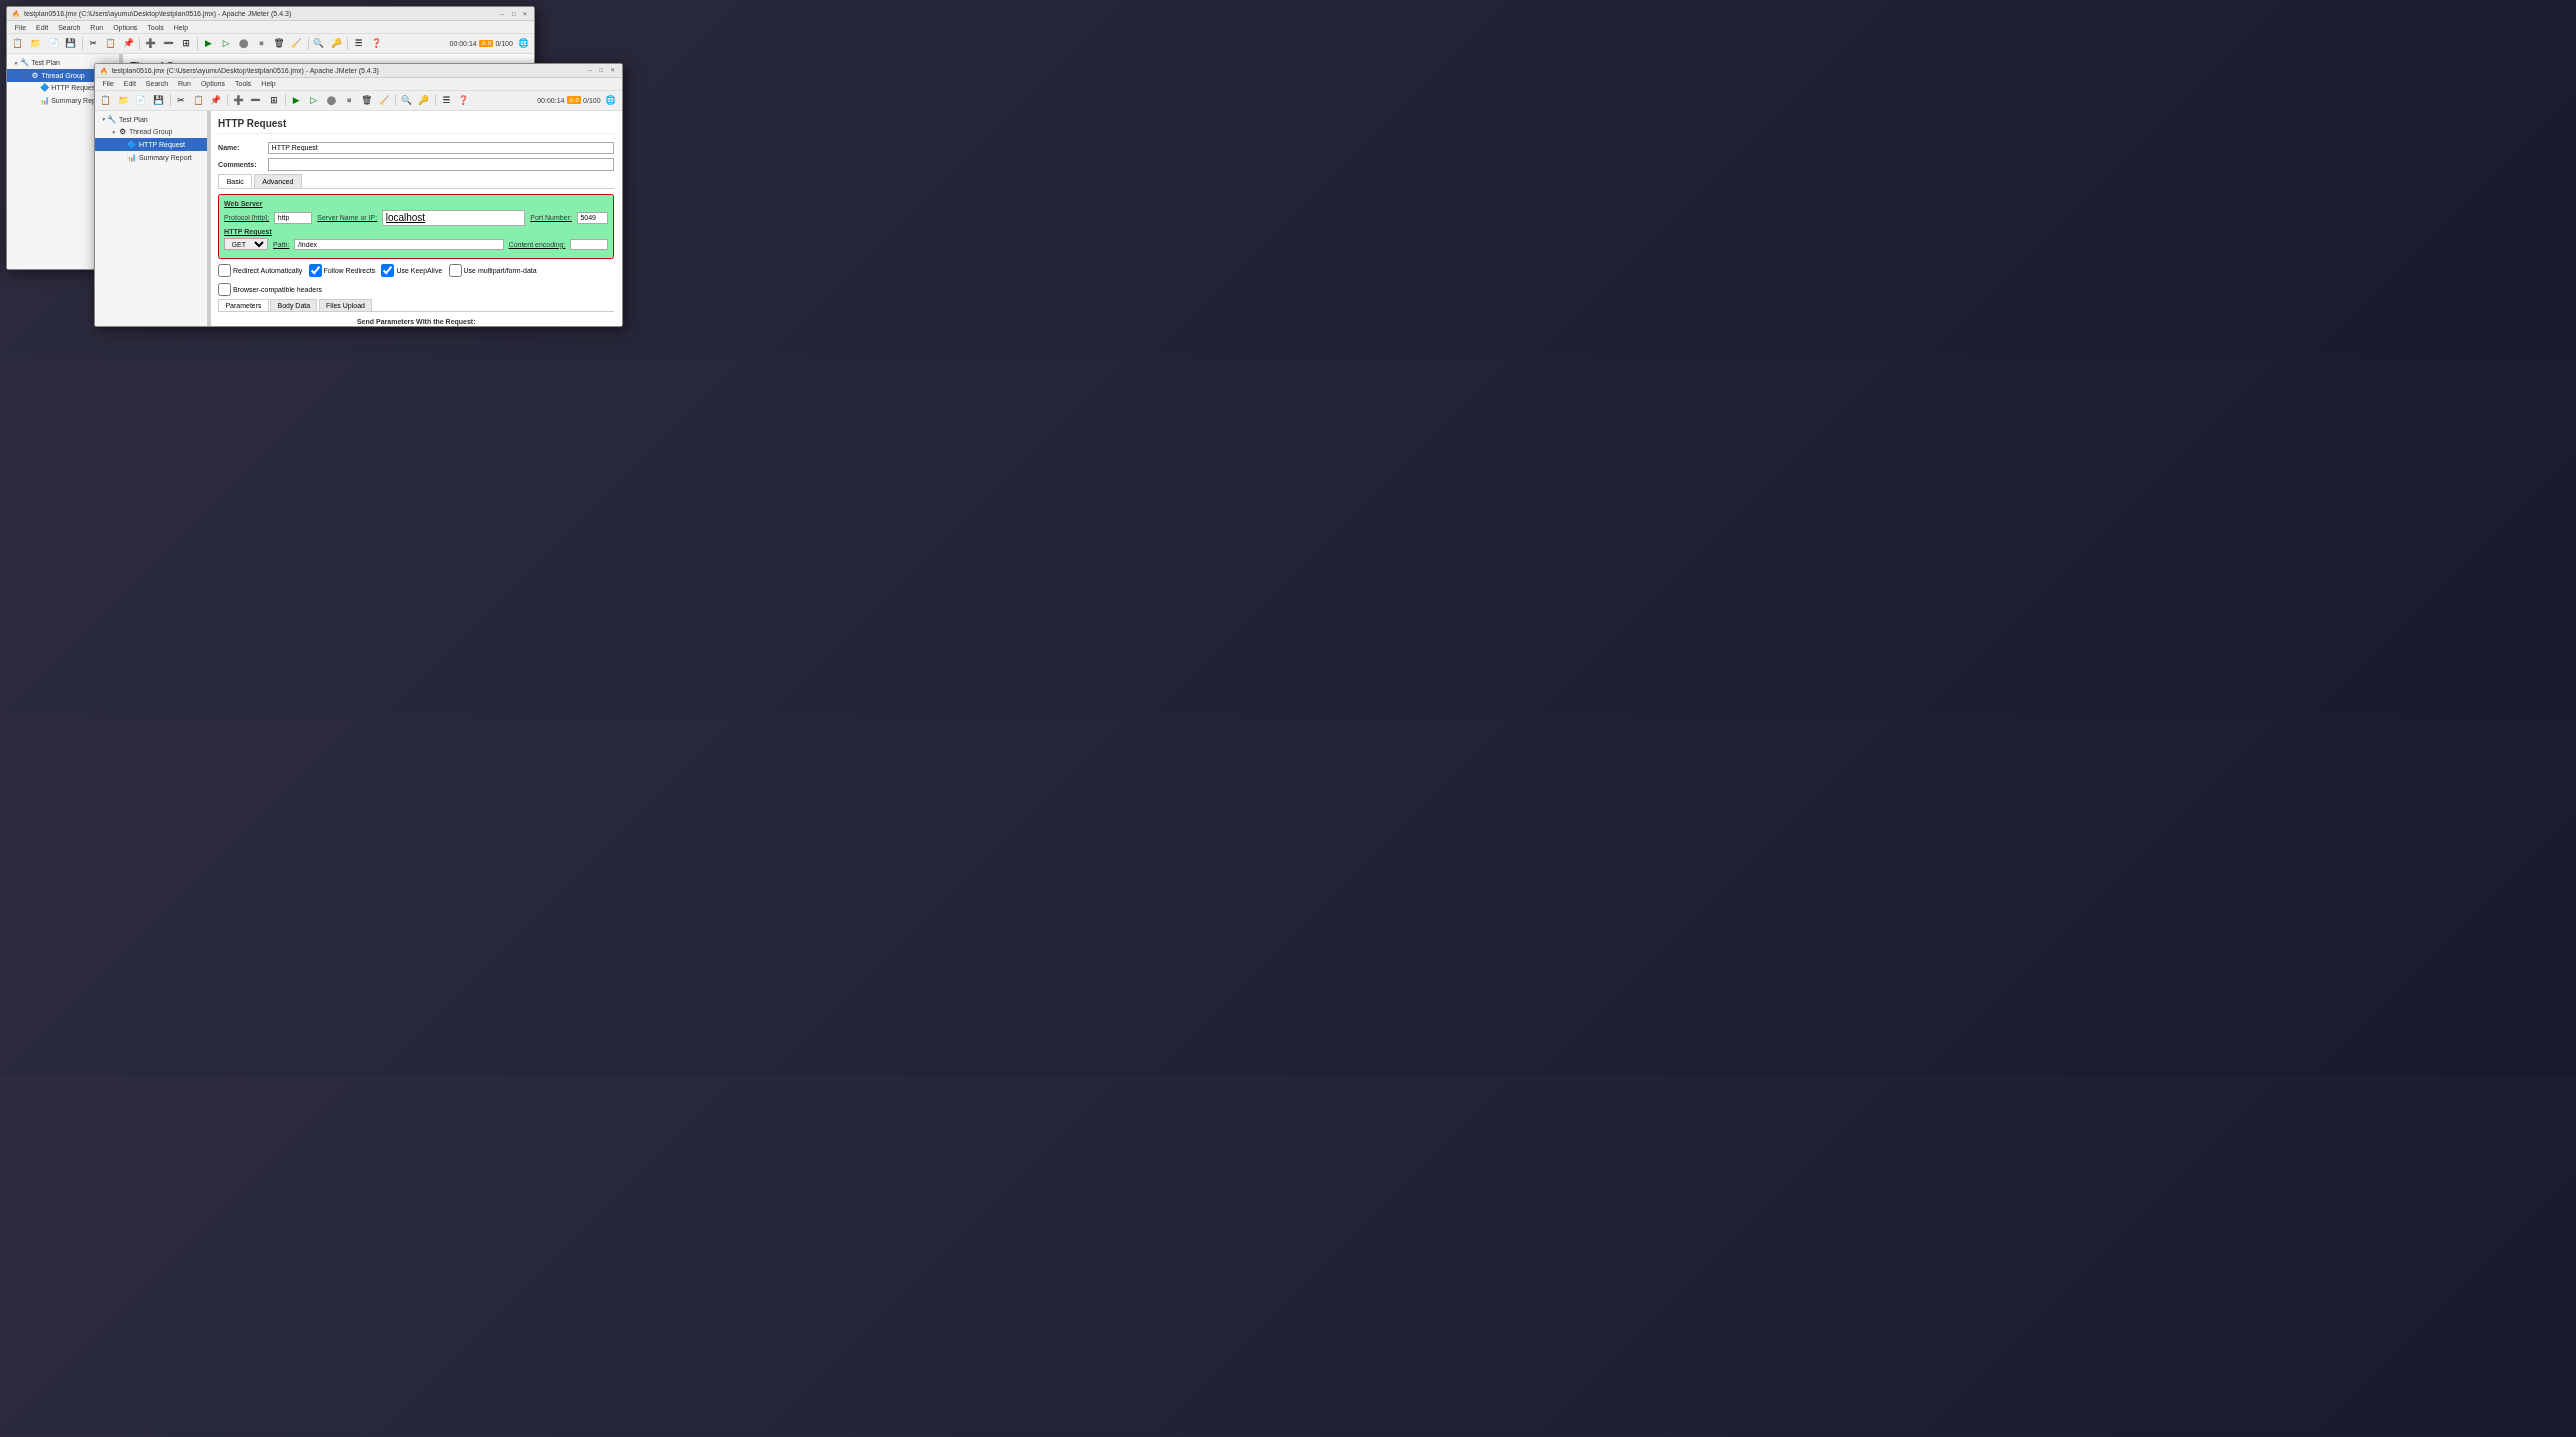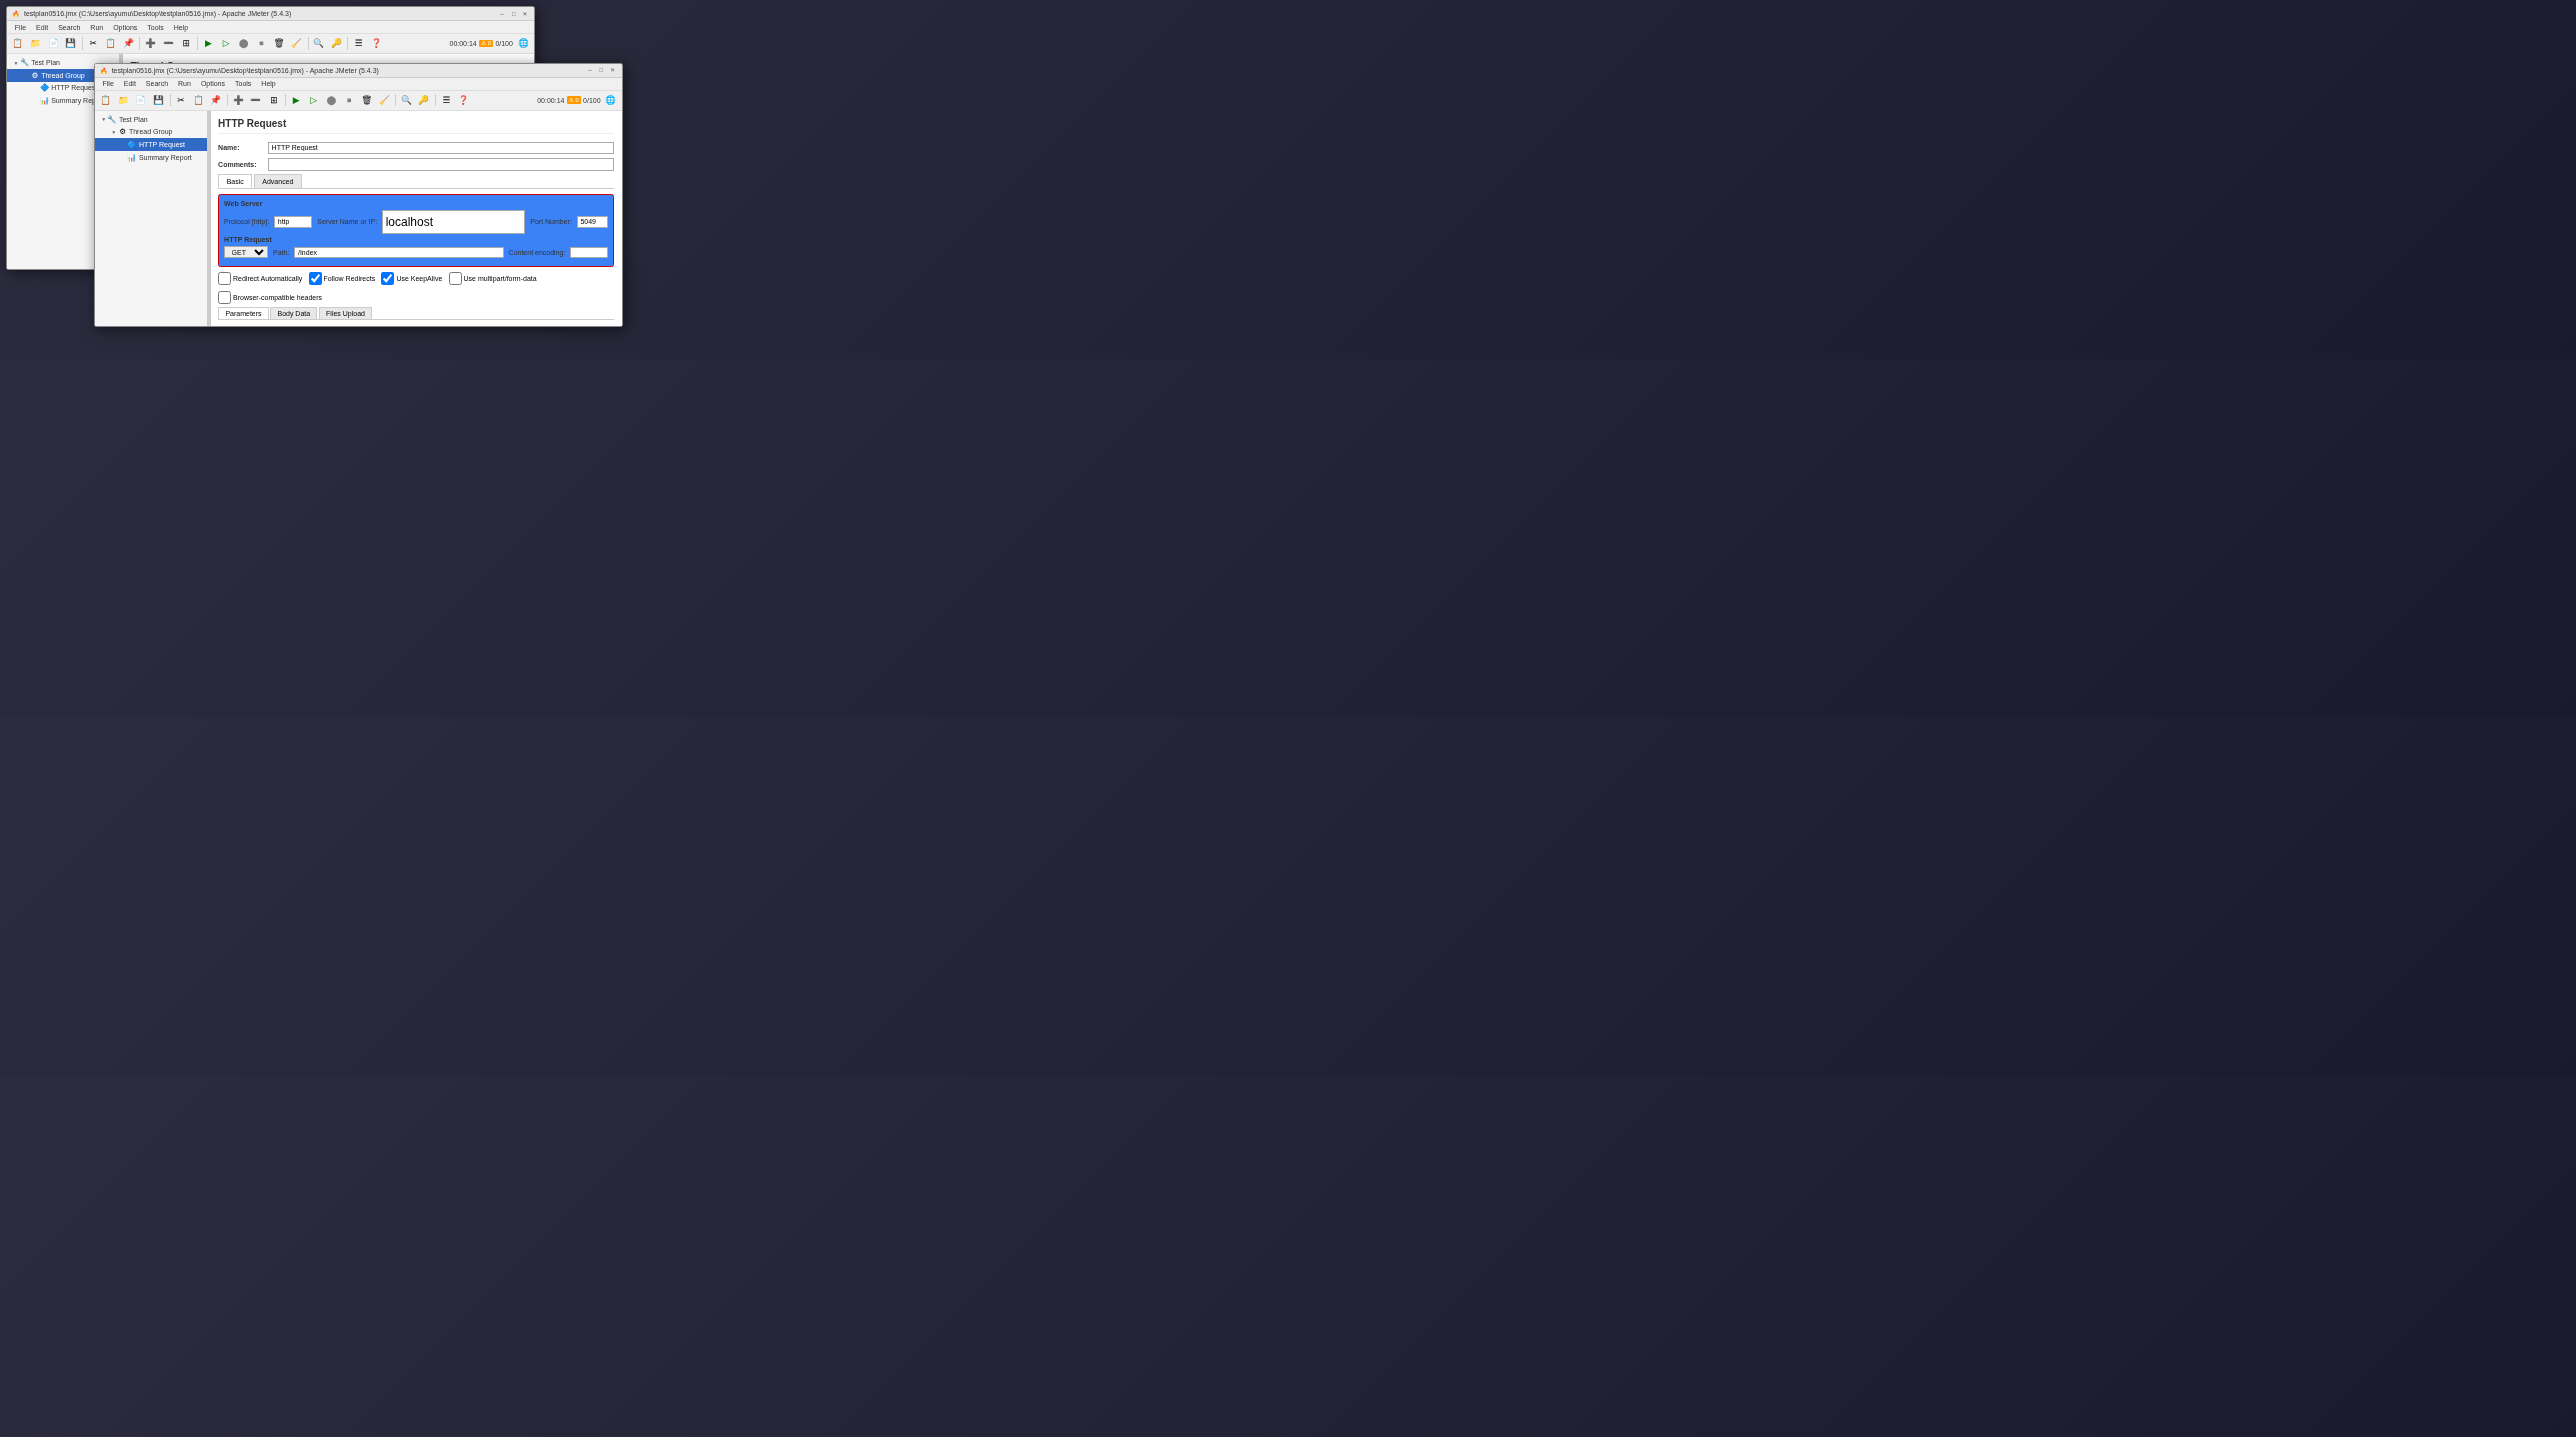--- a/index.html
+++ b/index.html
@@ -339,21 +339,22 @@
       background: white;
       border-bottom: 0.6px solid white;
       z-index: 1;
     }
 
     .web-server-box {
       border: 1.3px solid #cc0000;
       border-radius: 2.5px;
       padding: 5px;
       margin: 5px 0;
-      background: #3b82f6;
+      background: #86efac;
+      text-decoration: underline;
     }
 
     .sub-section {
       font-size: 7px;
       font-weight: bold;
       margin-bottom: 2.5px;
       color: #333;
     }
 
     .server-row {
@@ -373,22 +374,22 @@
       border: 0.6px solid #aaa;
       padding: 1.3px 2.5px;
       font-size: 7px;
       height: 11.3px;
       width: 38px;
     }
 
     .server-input-md {
       border: 0.6px solid #aaa;
       padding: 1.3px 2.5px;
-      font-size: 12px;
-      height: 24px;
+      font-size: 10px;
+      height: 16px;
       width: 94px;
     }
 
     .server-input-sm2 {
       border: 0.6px solid #aaa;
       padding: 1.3px 2.5px;
       font-size: 7px;
       height: 11.3px;
       width: 31.5px;
     }

